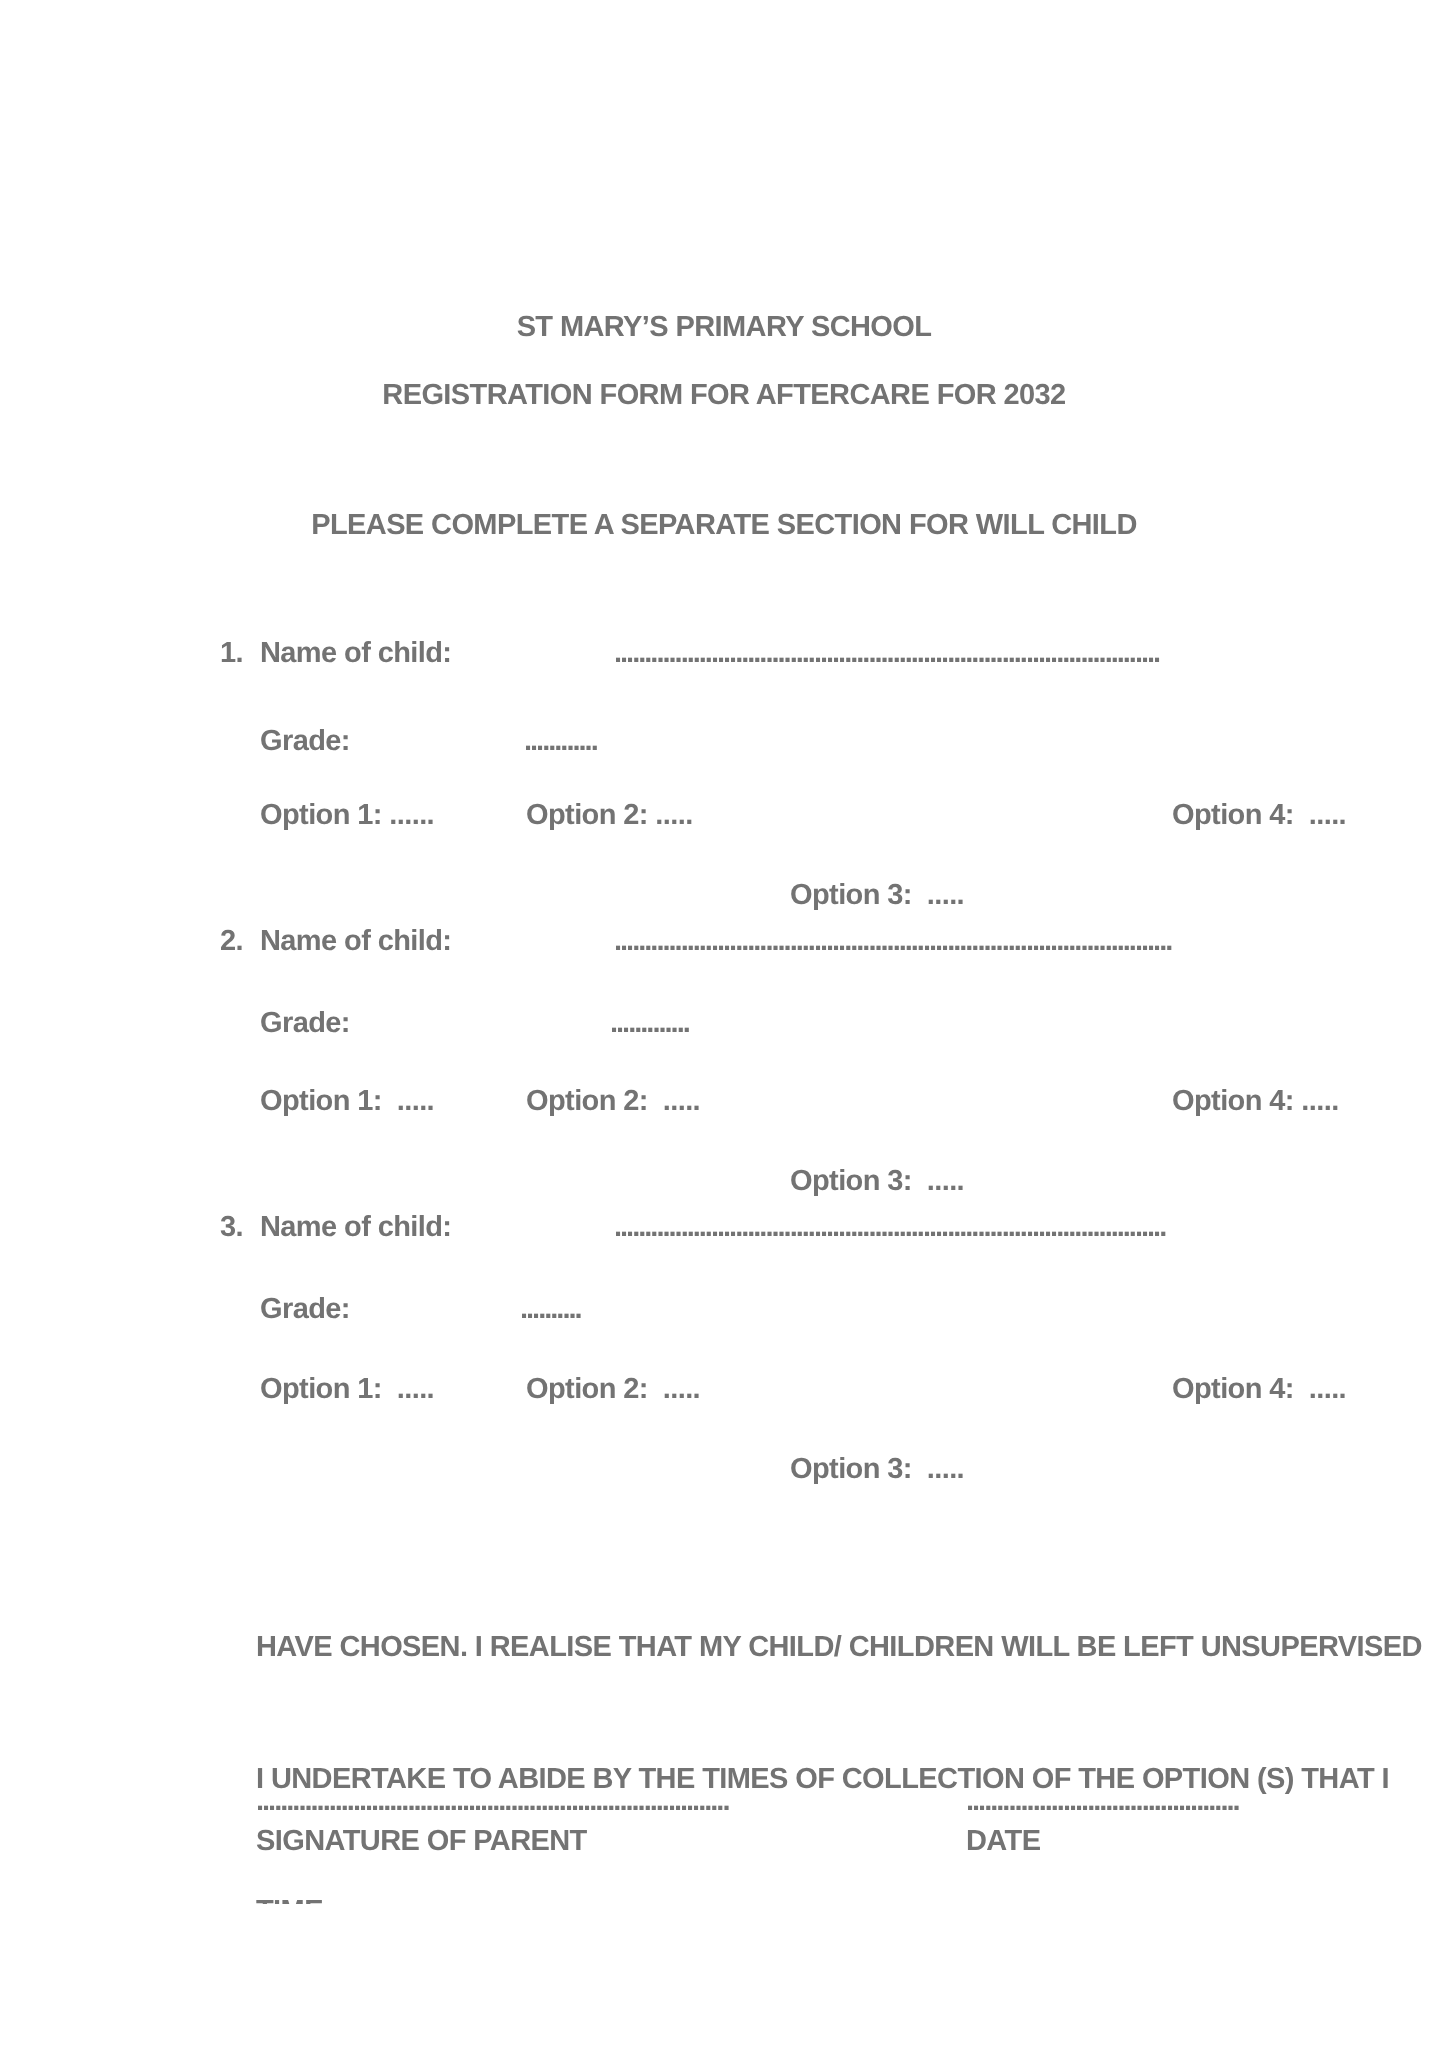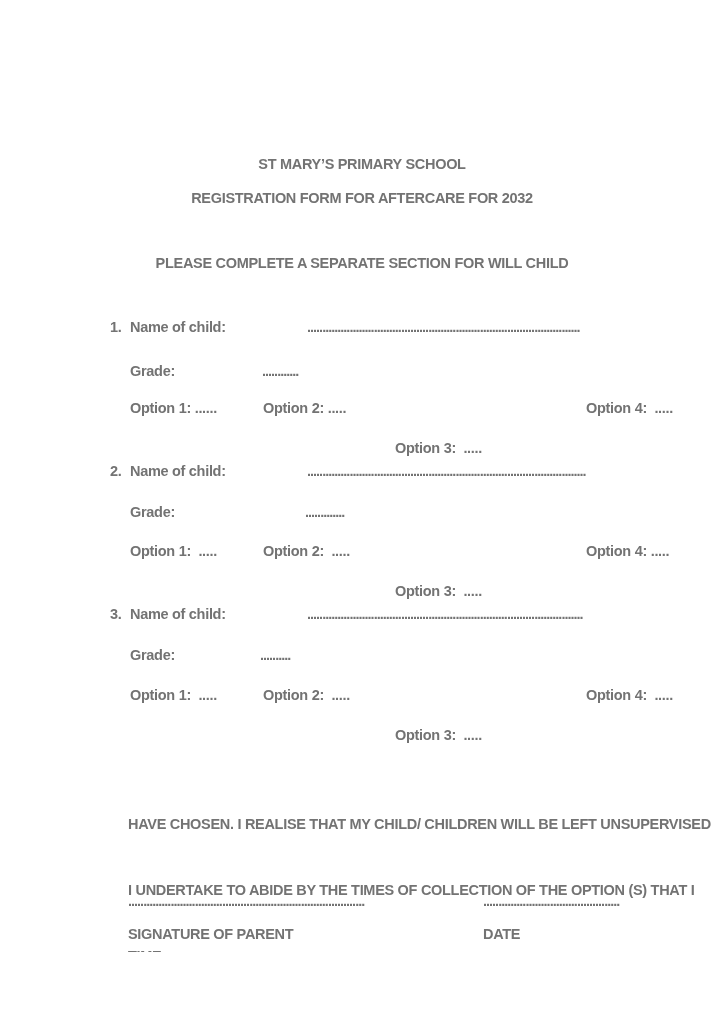--- a/index.html
+++ b/index.html
@@ -33,21 +33,21 @@
   .opt-4 { left: 540px; margin-left: 46px; }
   .declaration {
     position: absolute;
     left: 128px;
     top: 769px;
     line-height: 22px;
     white-space: pre;
   }
   .sig-block { position: absolute; }
   .sig-line  { display: block; }
-  .sig-label { display: block; margin-top: 17px; }
+  .sig-label { display: block; margin-top: 4px; }
 </style>
 </head>
 <body>
 
 <div class="page">
 
   <div class="abs center" style="top:156px">ST MARY’S PRIMARY SCHOOL</div>
   <div class="abs center" style="top:190px">REGISTRATION FORM FOR AFTERCARE FOR 2032</div>
   <div class="abs center" style="top:255px">PLEASE COMPLETE A SEPARATE SECTION FOR WILL CHILD</div>
 

